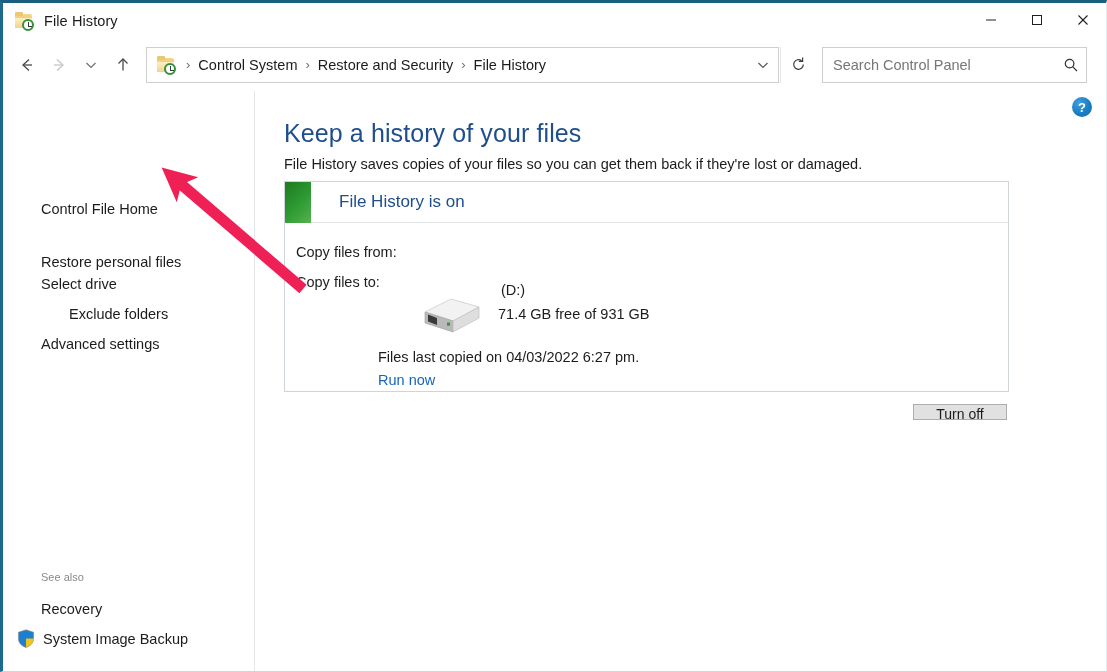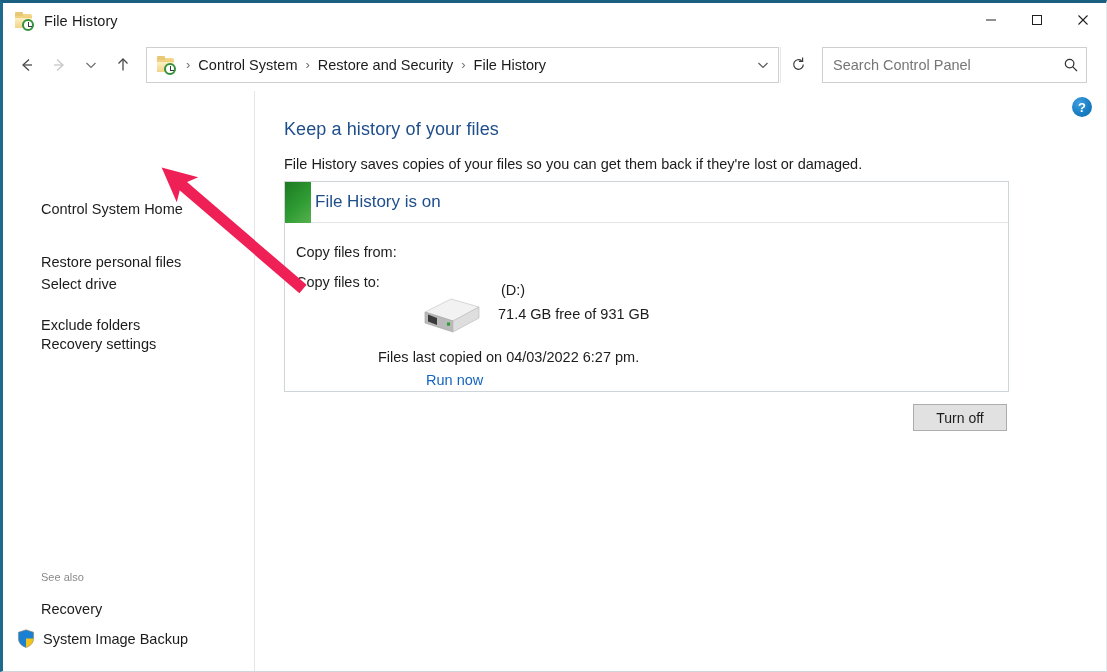--- a/index.html
+++ b/index.html
@@ -217,21 +217,21 @@
   .side-link {
     position: absolute;
     left: 38px;
     font-size: 14.5px;
     color: #1c1c1c;
     white-space: nowrap;
   }
   #side-home   { top: 110px; }
   #side-restore{ top: 155px; margin-top: 8px; }
   #side-select { top: 185px; }
-  #side-exclude{ top: 226px; }
+  #side-exclude{ top: 215px; margin-left: 28px; }
   #side-advanced{ top: 245px; }
 
   #see-also {
     position: absolute;
     left: 38px; top: 480px;
     font-size: 11px;
     color: #8a8a8a;
   }
   #side-recovery {
     position: absolute;
@@ -258,21 +258,21 @@
 
   
   #content {
     position: absolute;
     left: 252px; top: 0;
     right: 0; bottom: 0;
   }
   #content-title {
     position: absolute;
     left: 29px; top: 28px;
-    font-size: 18px;
+    font-size: 25px;
     color: #1f4e8c;
     font-weight: normal;
     margin: 0;
     letter-spacing: .1px;
   }
   #content-sub {
     position: absolute;
     left: 29px; top: 65px;
     font-size: 14.5px;
     color: #1c1c1c;
@@ -293,21 +293,21 @@
     display: flex;
     align-items: center;
   }
   #status-swatch {
     width: 26px;
     height: 41px;
     background: linear-gradient(135deg,#1d7a22 0%, #2f9b33 55%, #56b24f 100%);
     flex: none;
   }
   #status-title {
-    margin-left: 4px;
+    margin-left: 28px;
     font-size: 17px;
     color: #1f4e8c;
   }
 
   .kv-row {
     position: absolute;
     font-size: 14.5px;
     color: #1c1c1c;
   }
   #kv-from-label { left: 11px; top: 62px; }
@@ -342,27 +342,26 @@
     left: 93px; top: 167px;
     font-size: 14.5px;
     color: #1c1c1c;
   }
   #run-now {
     position: absolute;
     left: 93px; top: 190px;
     font-size: 14.5px;
     color: #1565c0;
     cursor: pointer;
-    margin-left: 48px;
   }
 
   #turnoff-btn {
     position: absolute;
     left: 658px; top: 313px;
-    width: 94px; height: 27px;
+    width: 94px; height: 16px;
     background: #e1e1e1;
     border: 1px solid #adadad;
     font-family: "Liberation Sans", sans-serif;
     font-size: 14px;
     color: #1c1c1c;
     cursor: pointer;
   }
 
   #help-btn {
     position: absolute;
@@ -487,25 +486,25 @@
           <circle cx="6.6" cy="6.6" r="4.3" fill="none" stroke="#303030" stroke-width="1.2"></circle>
           <line x1="9.8" y1="9.8" x2="14" y2="14" stroke="#303030" stroke-width="1.2"></line>
         </svg>
       </div>
     </div>
   </div>
 
   <div id="body">
 
     <div id="sidebar">
-      <div class="side-link" id="side-home">Control System Home</div>
+      <div class="side-link" id="side-home">Control File Home</div>
       <div class="side-link" id="side-restore">Restore personal files</div>
       <div class="side-link" id="side-select">Select drive</div>
       <div class="side-link" id="side-exclude">Exclude folders</div>
-      <div class="side-link" id="side-advanced">Recovery settings</div>
+      <div class="side-link" id="side-advanced">Advanced settings</div>
 
       <div id="see-also">See also</div>
       <div id="side-recovery">Recovery</div>
 
       <div id="side-sib">
         <div class="shield">
           <svg width="18" height="19" viewBox="0 0 18 19">
             <path d="M9 0.8 L16.6 3.2 V9.4 C16.6 14 13.2 17.2 9 18.4 C4.8 17.2 1.4 14 1.4 9.4 V3.2 Z" fill="#f0a30a"></path>
             <path d="M9 0.8 L16.6 3.2 V9.4 C16.6 14 13.2 17.2 9 18.4 Z" fill="#f0c419"></path>
             <path d="M9 0.8 L1.4 3.2 V9.4 C1.4 14 4.8 17.2 9 18.4 V9.6 Z" fill="#1b7fd4"></path>

